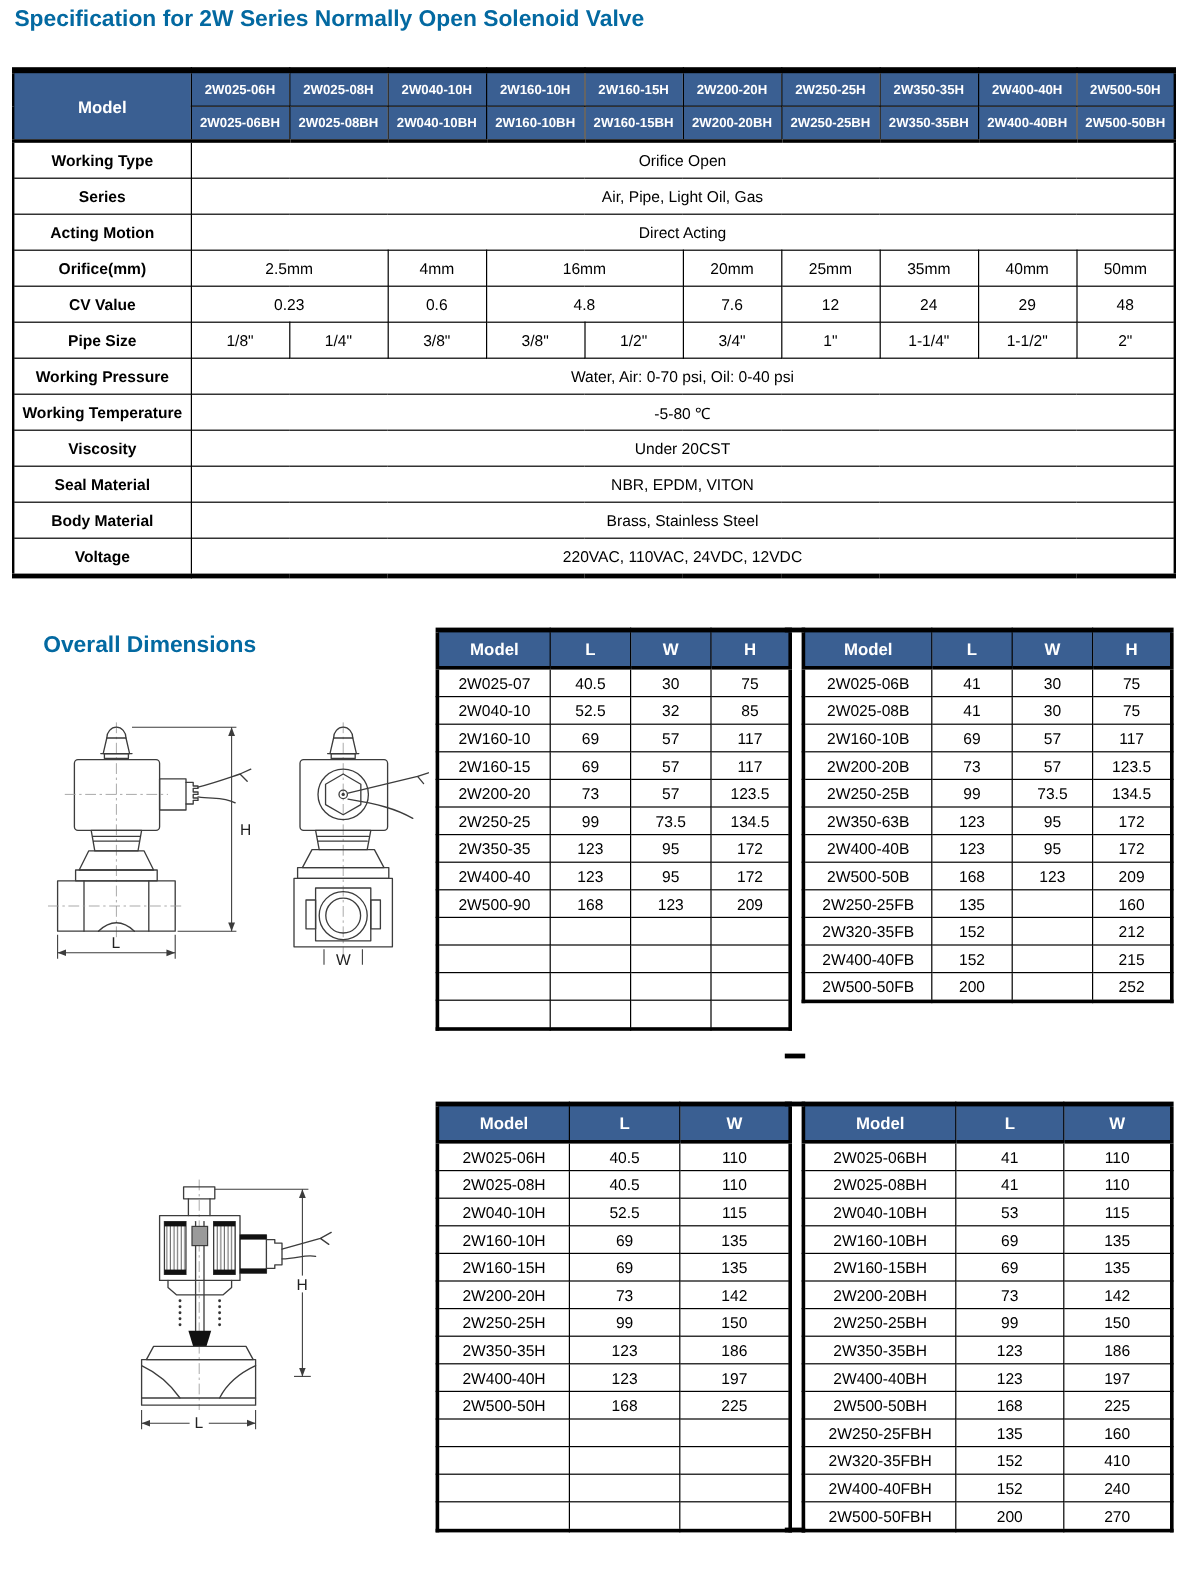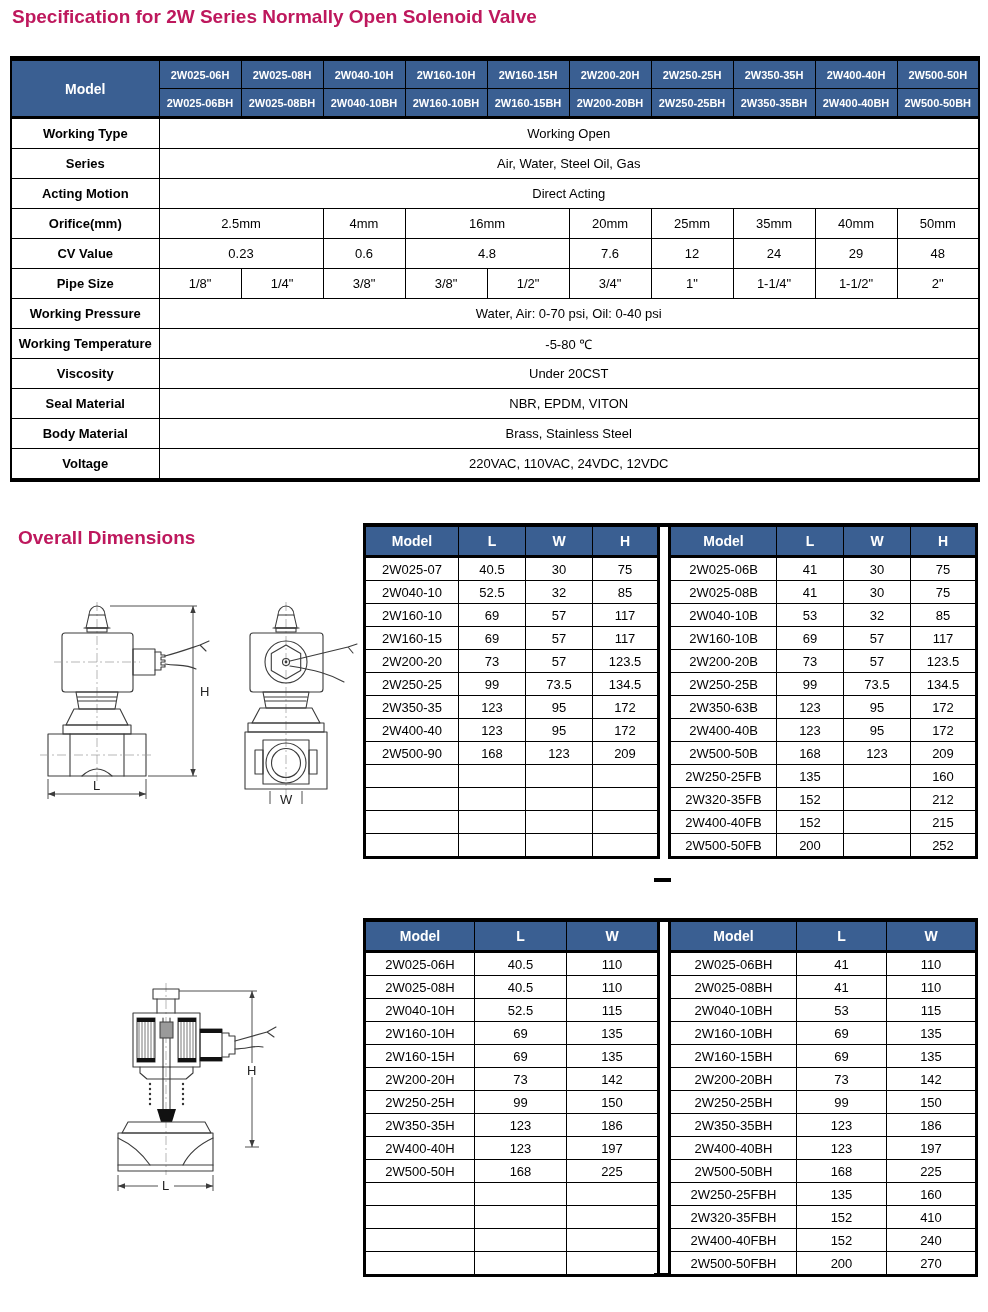--- a/index.html
+++ b/index.html
@@ -3,23 +3,23 @@
 <meta charset="utf-8">
 <style>
   html,body { margin:0; padding:0; }
   body {
     width:988px; height:1312px; position:relative; background:#ffffff;
     font-family:"Liberation Sans", sans-serif; color:#000;
     overflow:hidden;
   }
   .abs { position:absolute; }
 
-  .heading { font-weight:bold; font-size:19px; color:#be185d; letter-spacing:0; }
+  .heading { font-weight:bold; font-size:19px; color:#0369a1; letter-spacing:0; }
   #title { left:12px; top:6px; }
-  #dims-title { left:18px; top:527px;text-align:center; }
+  #dims-title { left:36px; top:527px;text-align:center; }
 
   table { border-collapse:collapse; table-layout:fixed; }
 
   
   .spec { left:10px; top:56px; width:968px;
           border:2px solid #000; border-top-width:5px; border-bottom-width:4px; }
   .spec th, .spec td { border:1px solid #000; text-align:center; vertical-align:middle; padding:0; overflow:hidden; }
   .spec thead th { background:#3A5F92; color:#fff; font-size:11px; font-weight:bold; height:27px; }
   .spec thead th.mh { font-size:14px; }
   .spec thead tr.hr2 th, .spec thead th.mh { border-bottom:3px solid #000; }
@@ -92,25 +92,25 @@
       <th>2W200-20BH</th>
       <th>2W250-25BH</th>
       <th>2W350-35BH</th>
       <th>2W400-40BH</th>
       <th>2W500-50BH</th>
     </tr>
   </thead>
   <tbody>
     <tr>
       <th>Working Type</th>
-      <td colspan="10">Working Open</td>
+      <td colspan="10">Orifice Open</td>
     </tr>
     <tr>
       <th>Series</th>
-      <td colspan="10">Air, Water, Steel Oil, Gas</td>
+      <td colspan="10">Air, Pipe, Light Oil, Gas</td>
     </tr>
     <tr>
       <th>Acting Motion</th>
       <td colspan="10">Direct Acting</td>
     </tr>
     <tr>
       <th>Orifice(mm)</th>
       <td colspan="2">2.5mm</td>
       <td>4mm</td>
       <td colspan="2">16mm</td>
@@ -423,26 +423,20 @@
         <td>30</td>
         <td>75</td>
       </tr>
       <tr>
         <td>2W025-08B</td>
         <td>41</td>
         <td>30</td>
         <td>75</td>
       </tr>
       <tr>
-        <td>2W040-10B</td>
-        <td>53</td>
-        <td>32</td>
-        <td>85</td>
-      </tr>
-      <tr>
         <td>2W160-10B</td>
         <td>69</td>
         <td>57</td>
         <td>117</td>
       </tr>
       <tr>
         <td>2W200-20B</td>
         <td>73</td>
         <td>57</td>
         <td>123.5</td>

